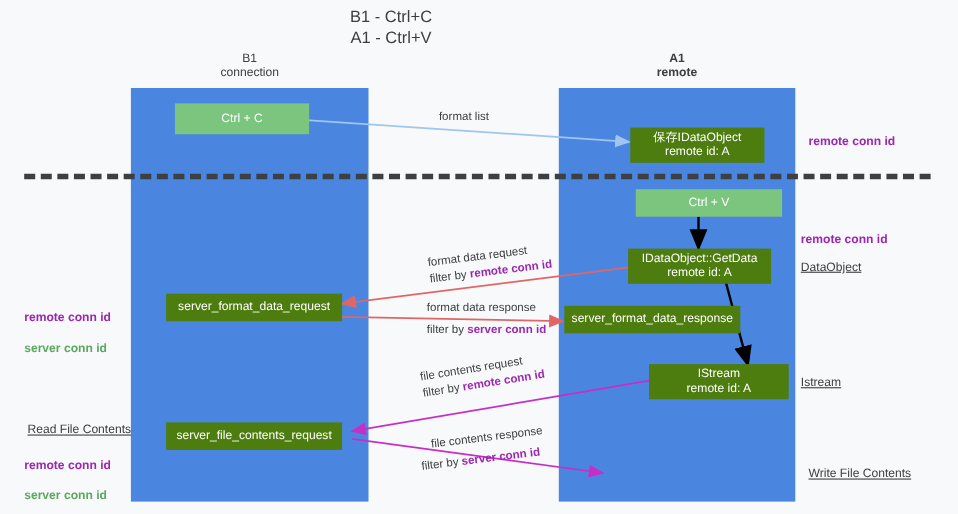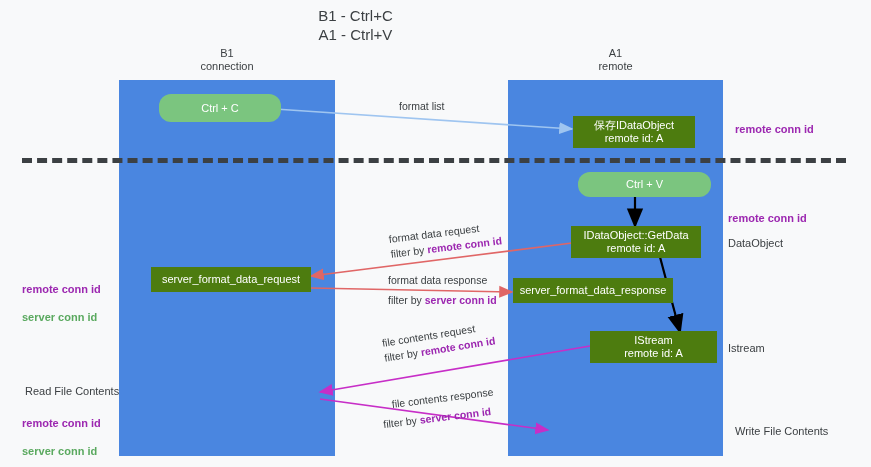--- a/index.html
+++ b/index.html
@@ -34,27 +34,27 @@
   }
 
   
   .node{
     position:absolute;display:flex;align-items:center;justify-content:center;
     text-align:center;color:#ffffff;font-size:11px;line-height:13px;
     white-space:pre-line;box-sizing:border-box;padding:2px 4px;
     z-index:5;
   }
   .node.orange{background:#4d7c0f;}
-  .node.green{background:#7bc57f;border-radius:12px;}
+  .node.green{background:#7bc57f;}
 
   
   .anno{
     position:absolute;font-size:11px;line-height:14px;white-space:pre-line;
   }
-  .anno.dark{color:#3c4043;}
+  .anno.dark{color:#3c4043;text-decoration:underline;}
   .anno.bold-purple{color:#9c27b0;font-weight:bold;}
   .anno.pair{font-weight:bold;}
   .anno.pair .remote{color:#9c27b0;display:block;}
   .anno.pair .server{color:#5aa95f;display:block;}
 
   
   .elabel{
     position:absolute;color:#3c4043;font-size:10.5px;line-height:15px;
     white-space:nowrap;z-index:6;
   }
@@ -66,21 +66,21 @@
 </head>
 <body>
 
 <div id="stage">
 
   <div class="title">B1 - Ctrl+C
 A1 - Ctrl+V</div>
 
   <div class="col-head" style="left:119px;top:47px;width:216px;">B1
 connection</div>
-  <div class="col-head" style="left:508px;top:47px;width:215px;">A1
+  <div class="col-head" style="left:508px;top:47px;width:215px;font-weight:bold;">A1
 remote</div>
 
   <div class="lane" style="left:119px;top:80px;width:216px;height:376px;"></div>
   <div class="lane" style="left:508px;top:80px;width:215px;height:376px;"></div>
 
   <div class="divider"></div>
 
   <svg class="edges" viewBox="0 0 871 467">
     <defs>
       <marker id="ah-blue" markerWidth="9" markerHeight="9" refX="8" refY="4.5" orient="auto">
@@ -122,20 +122,21 @@
   <div class="node orange" style="left:571px;top:226px;width:130px;height:32px;">IDataObject::GetData
 remote id: A</div>
 
   <div class="node orange" style="left:151px;top:267px;width:160px;height:25px;">server_format_data_request</div>
 
   <div class="node orange" style="left:513px;top:278px;width:160px;height:25px;">server_format_data_response</div>
 
   <div class="node orange" style="left:590px;top:331px;width:127px;height:32px;">IStream
 remote id: A</div>
 
+  <div class="node orange" style="left:151px;top:384px;width:160px;height:25px;">server_file_contents_request</div>
 
 
   <div class="elabel" style="left:399px;top:99px;">format list</div>
 
   <div class="elabel rot-up" style="left:388px;top:232px;transform:rotate(-7deg);">
     <div>format data request</div>
     <div><span>filter by </span><span class="hl">remote conn id</span></div>
   </div>
 
   <div class="elabel" style="left:388px;top:273px;">

